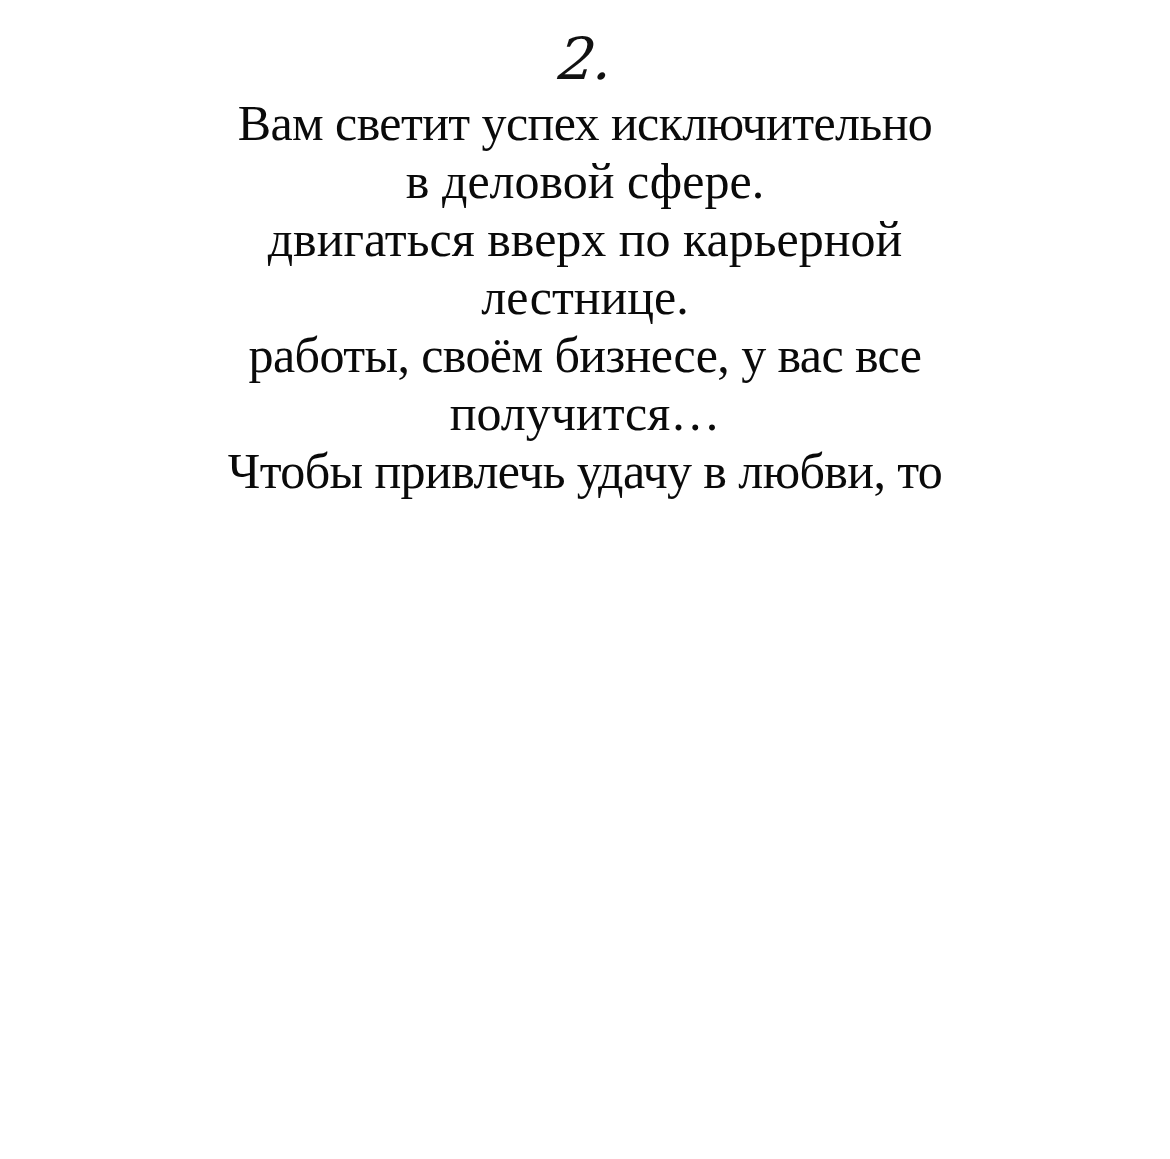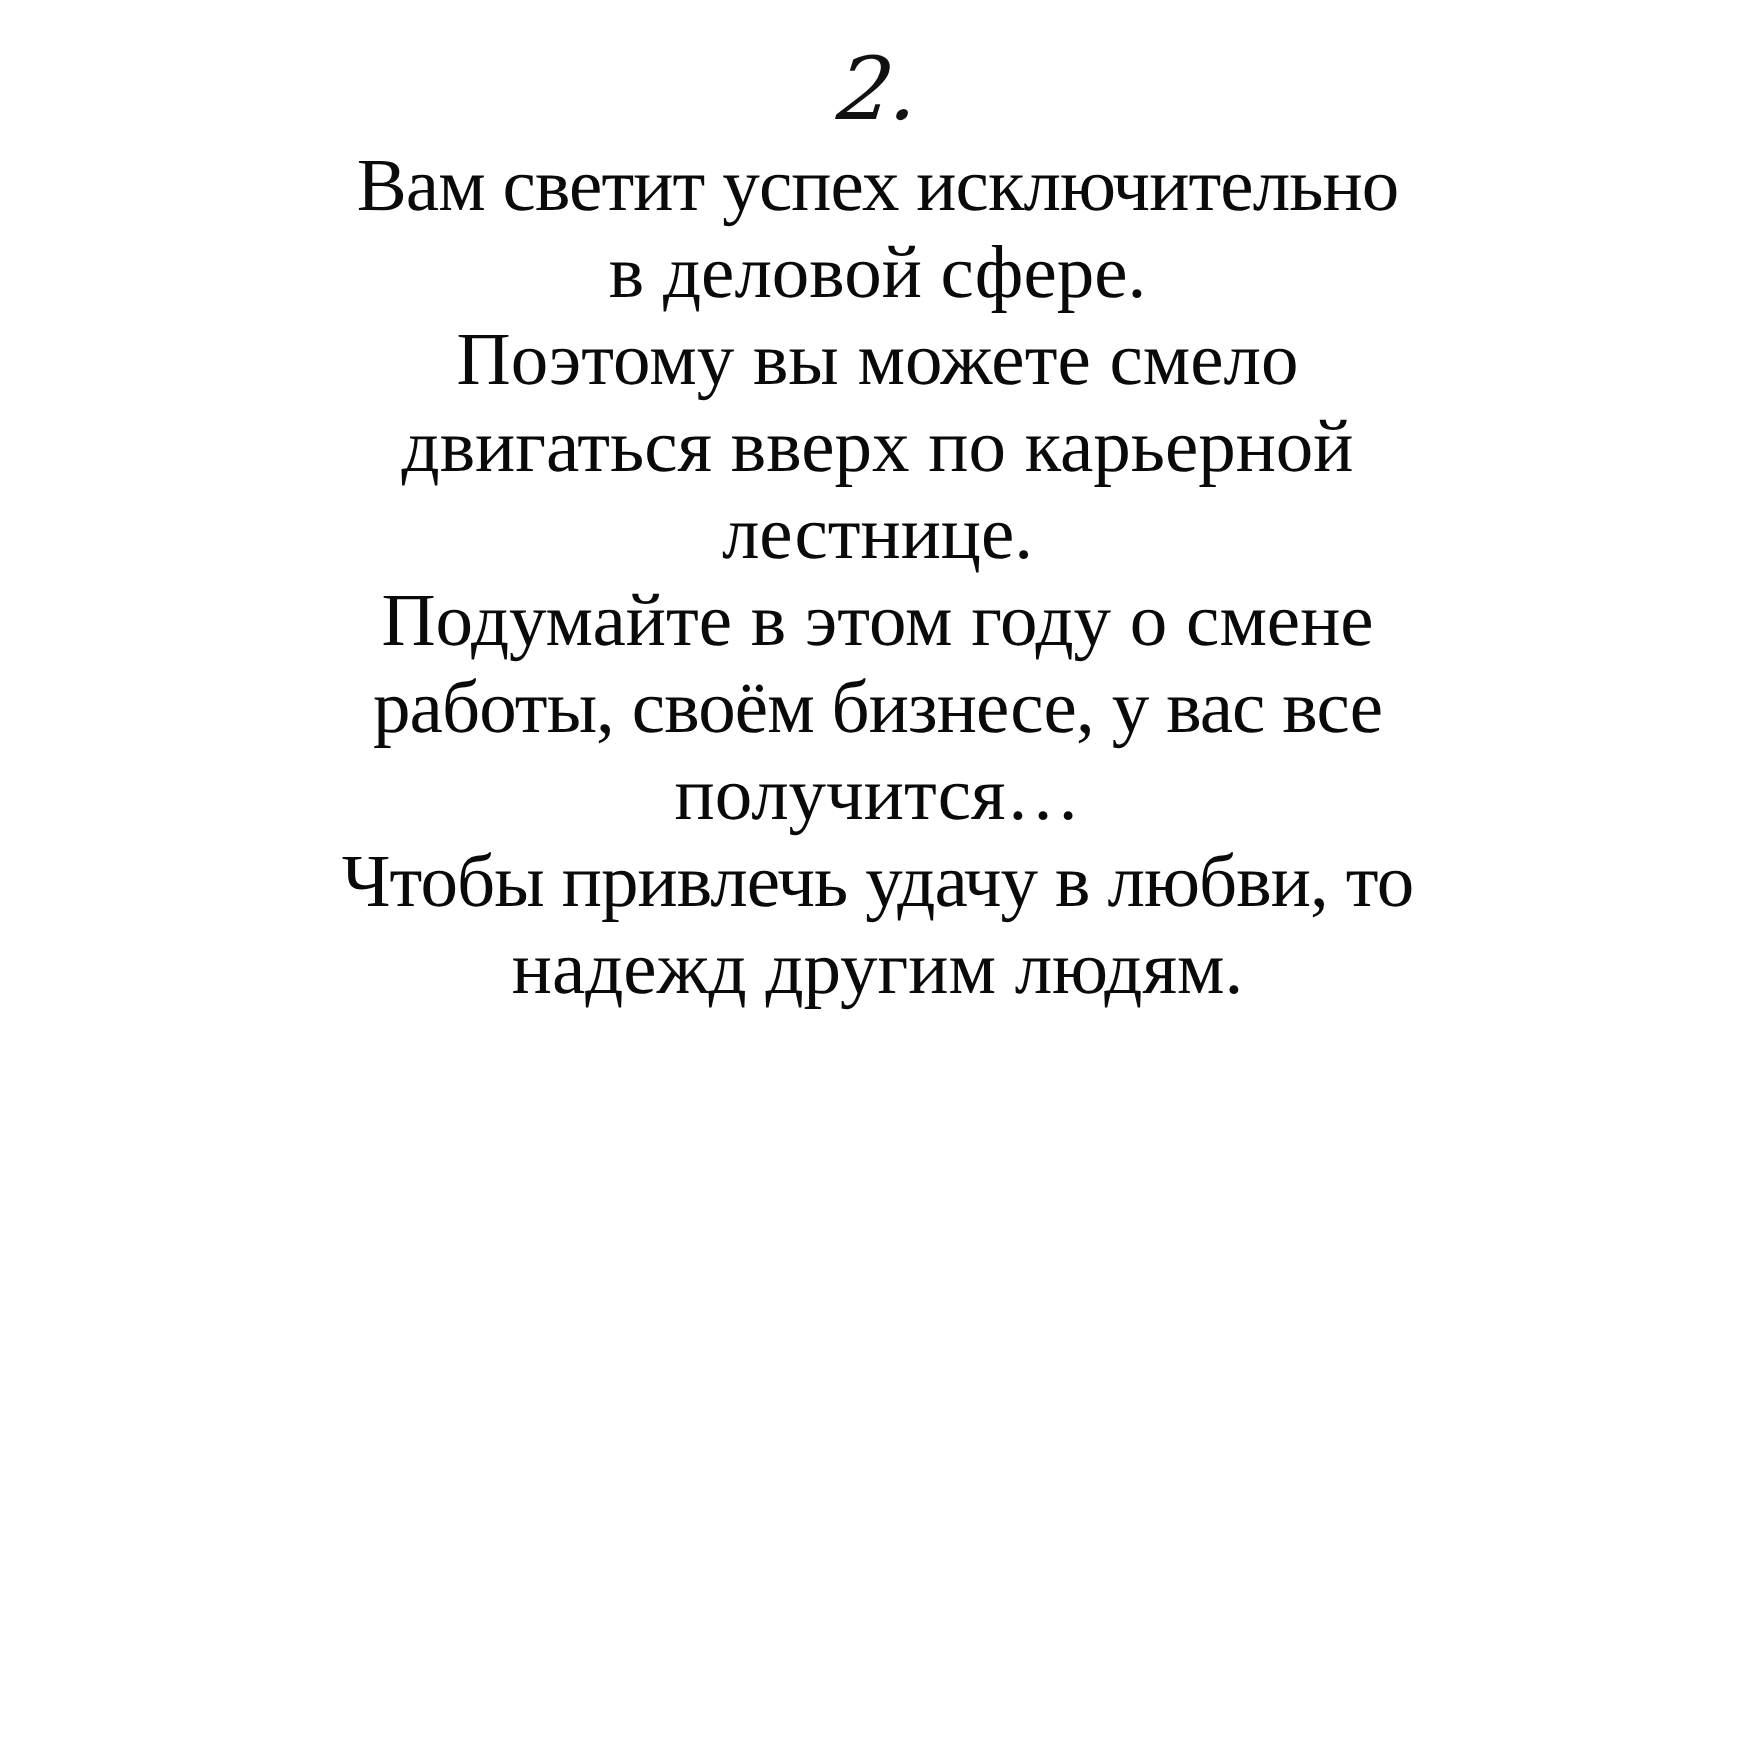--- a/index.html
+++ b/index.html
@@ -56,23 +56,20 @@
 </head>
 <body>
 
 <div class="page">
 
   <div class="number-heading">2.</div>
 
   <div class="text-block">
     <div class="line tight">Вам светит успех исключительно</div>
     <div class="line">в деловой сфере.</div>
-    <div class="line">Поэтому вы можете смело</div>
     <div class="line">двигаться вверх по карьерной</div>
     <div class="line">лестнице.</div>
-    <div class="line">Подумайте в этом году о смене</div>
     <div class="line tight">работы, своём бизнесе, у вас все</div>
     <div class="line">получится…</div>
     <div class="line tight">Чтобы привлечь удачу в любви, то</div>
-    <div class="line">надежд другим людям.</div>
   </div>
 
 </div>
 
 </body></html>

